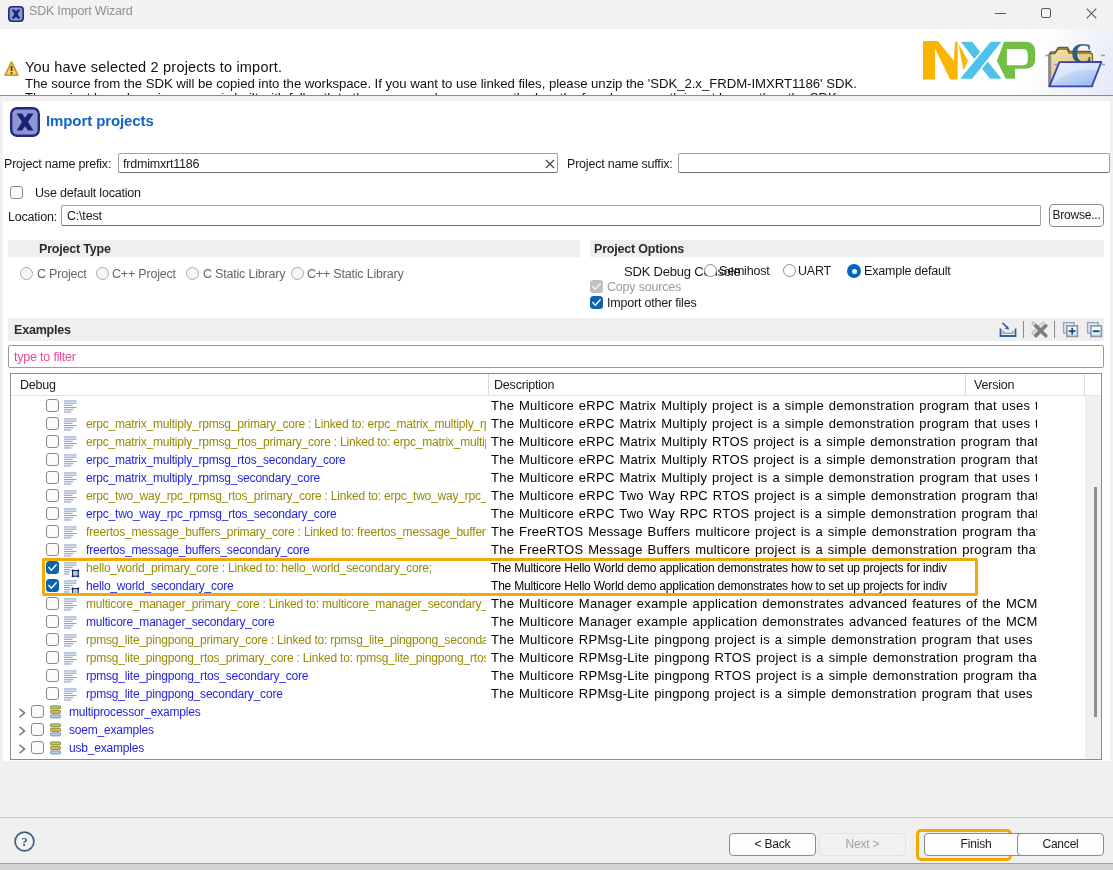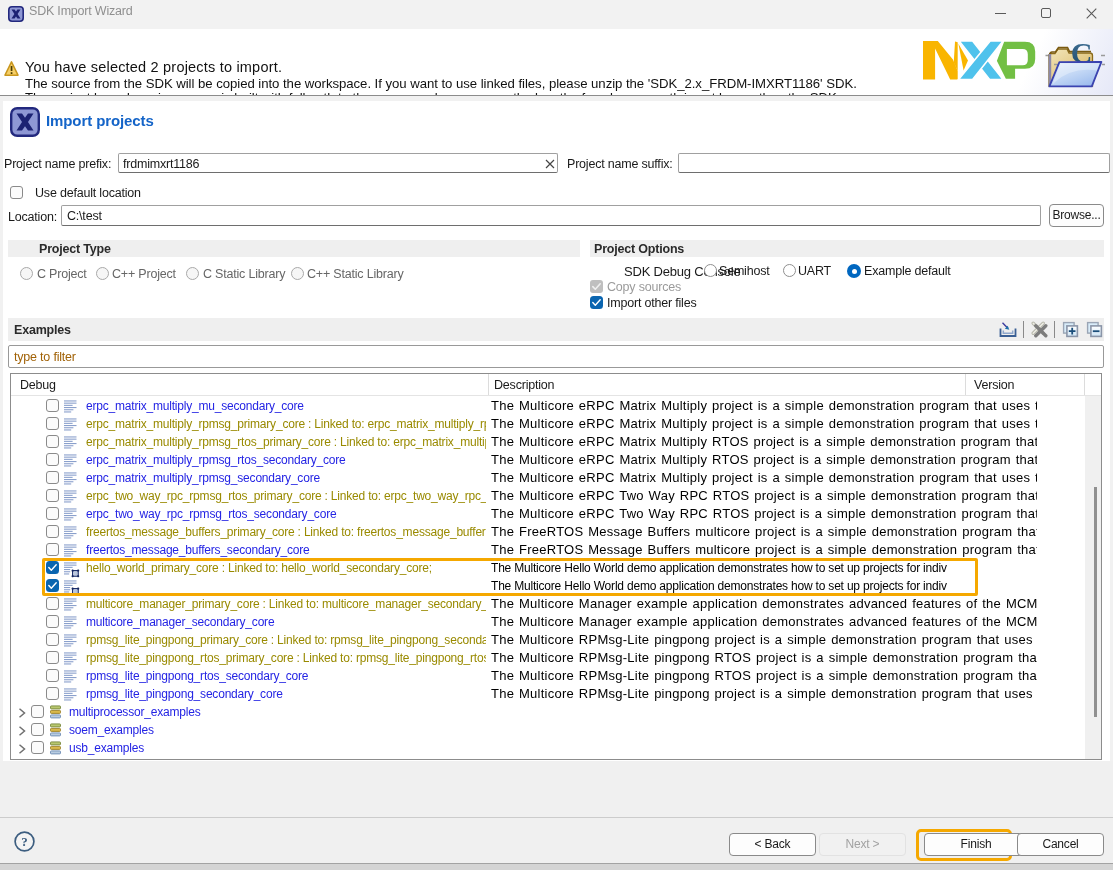--- a/index.html
+++ b/index.html
@@ -171,21 +171,21 @@
 <rect x="1.6" y="1.6" width="10.5" height="10.5" fill="#d9edfa" stroke="#9aa5b5" stroke-width="1.4"></rect>
 <rect x="4.9" y="4.9" width="10.5" height="10.5" fill="url(#sqg)" stroke="#8a95a8" stroke-width="1.6"></rect>
 <path d="M10.2 6.8 L10.2 13.5 M6.8 10.2 L13.5 10.2" stroke="#1b4e7a" stroke-width="1.8"></path>
 </svg></div>
 <div class="abs icn" style="left:1086px;top:321px;"><svg width="17" height="17" viewBox="0 0 17 17">
 <rect x="1.6" y="1.6" width="10.5" height="10.5" fill="#d9edfa" stroke="#9aa5b5" stroke-width="1.4"></rect>
 <rect x="4.9" y="4.9" width="10.5" height="10.5" fill="url(#sqg)" stroke="#8a95a8" stroke-width="1.6"></rect>
 <path d="M6.8 10.2 L13.5 10.2" stroke="#1b4e7a" stroke-width="1.8"></path>
 </svg></div>
 <div class="input" style="left:8px;top:345px;width:1096px;height:23px;border-color:#999;"></div>
-<div class="label" style="left:14px;top:350px;color:#a16207;font-size:12.5px;">type to filter</div>
+<div class="label" style="left:14px;top:350px;color:#ec4899;font-size:12.5px;">type to filter</div>
 <div class="abs" style="left:10px;top:373px;width:1092px;height:387px;border:1px solid #8c8c8c;background:#fff;"></div>
 <div class="label" style="left:20px;top:378px;font-size:12.5px;color:#1a1a1a;">Debug</div>
 <div class="label" style="left:494px;top:378px;font-size:12.5px;color:#1a1a1a;">Description</div>
 <div class="label" style="left:974px;top:378px;font-size:12.5px;color:#1a1a1a;">Version</div>
 <div class="abs" style="left:488px;top:374px;width:1px;height:21px;background:#dcdcdc;"></div>
 <div class="abs" style="left:965px;top:374px;width:1px;height:21px;background:#dcdcdc;"></div>
 <div class="abs" style="left:1084px;top:374px;width:1px;height:21px;background:#dcdcdc;"></div>
 <div class="abs" style="left:11px;top:395px;width:1090px;height:1px;background:#e4e4e4;"></div>
 <div class="abs" style="left:1085px;top:396px;width:16px;height:363px;background:#f0f0f0;"></div>
 <div class="abs" style="left:1094px;top:487px;width:2.5px;height:230px;background:#909090;"></div>
@@ -194,21 +194,20 @@
 <div class="icn" style="left:53px;top:3px;"><svg width="13" height="13" viewBox="0 0 13 13">
         <g fill="#8aa0cc">
           <rect x="0" y="0.4" width="12.5" height="1.1"></rect>
           <rect x="0" y="2.6" width="12.5" height="1.1"></rect>
           <rect x="0" y="4.8" width="8.6" height="1.1"></rect>
           <rect x="0" y="7.0" width="12.5" height="1.1"></rect>
           <rect x="0" y="9.2" width="9.4" height="1.1"></rect>
           <rect x="0" y="11.4" width="7.2" height="1.1"></rect>
         </g>
       </svg></div>
-<div class="rname blue">erpc_matrix_multiply_mu_secondary_core</div>
 <div class="rdesc" style="width:546px;">The Multicore eRPC Matrix Multiply project is a simple demonstration program that uses t</div>
 </div>
 <div class="row" style="top:415px;">
 <div class="cb" style="left:35px;top:2px;"></div>
 <div class="icn" style="left:53px;top:3px;"><svg width="13" height="13" viewBox="0 0 13 13">
         <g fill="#8aa0cc">
           <rect x="0" y="0.4" width="12.5" height="1.1"></rect>
           <rect x="0" y="2.6" width="12.5" height="1.1"></rect>
           <rect x="0" y="4.8" width="8.6" height="1.1"></rect>
           <rect x="0" y="7.0" width="12.5" height="1.1"></rect>
@@ -364,20 +363,21 @@
         </g>
         <rect x="8.6" y="8.6" width="5.6" height="5.6" fill="#e8edf6" stroke="#1c2f6e" stroke-width="1.2"></rect>
         <g fill="#14255e">
           <rect x="7.6" y="7.6" width="2.0" height="2.0" rx="0.7"></rect>
           <rect x="13.2" y="7.6" width="2.0" height="2.0" rx="0.7"></rect>
           <rect x="7.6" y="13.2" width="2.0" height="2.0" rx="0.7"></rect>
           <rect x="13.2" y="13.2" width="2.0" height="2.0" rx="0.7"></rect>
         </g>
         <path d="M10.3 9.4 V13.4 M11.4 9.4 V13.4 M12.5 9.4 V13.4" stroke="#9fb0d0" stroke-width="0.7"></path>
       </svg></div>
+<div class="rname blue">hello_world_secondary_core</div>
 <div class="rdesc sm" style="width:484px;">The Multicore Hello World demo application demonstrates how to set up projects for indiv</div>
 </div>
 <div class="row" style="top:595px;">
 <div class="cb" style="left:35px;top:2px;"></div>
 <div class="icn" style="left:53px;top:3px;"><svg width="13" height="13" viewBox="0 0 13 13">
         <g fill="#8aa0cc">
           <rect x="0" y="0.4" width="12.5" height="1.1"></rect>
           <rect x="0" y="2.6" width="12.5" height="1.1"></rect>
           <rect x="0" y="4.8" width="8.6" height="1.1"></rect>
           <rect x="0" y="7.0" width="12.5" height="1.1"></rect>

